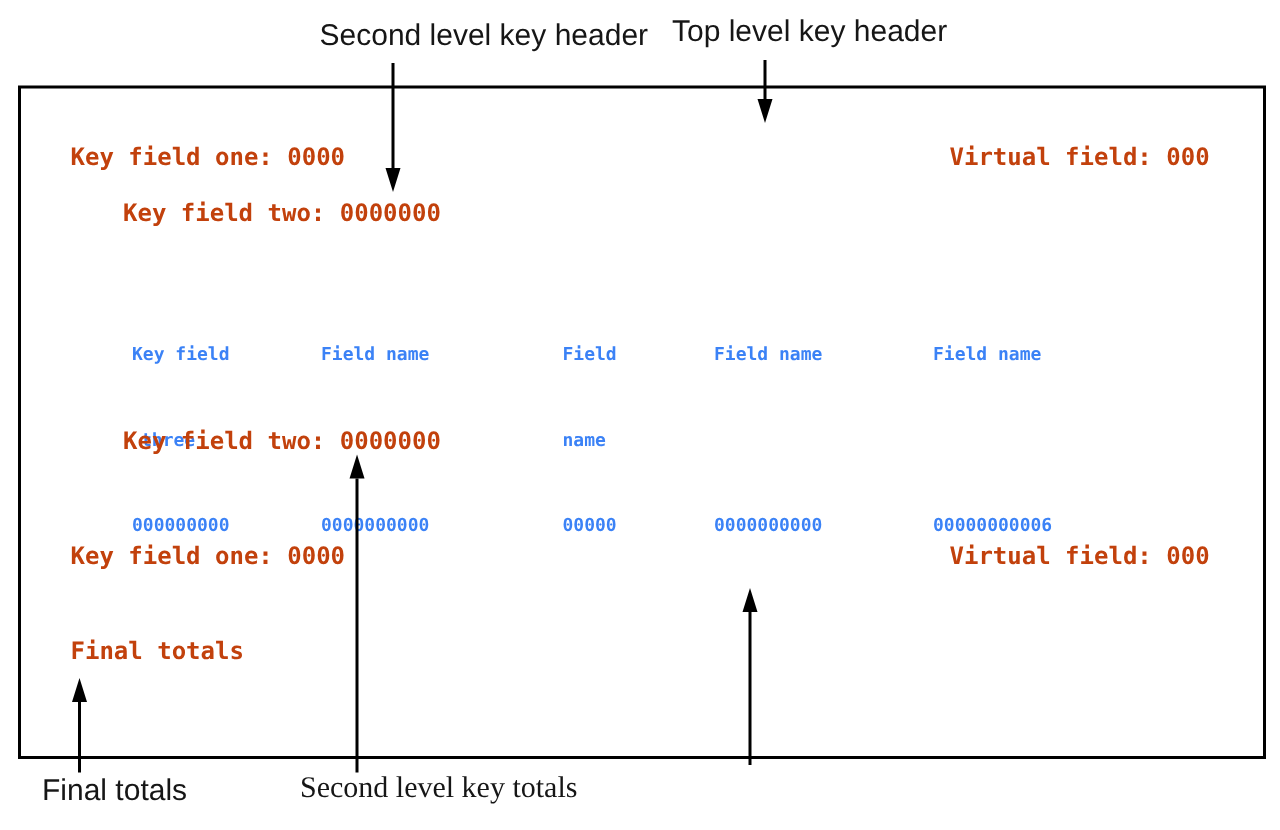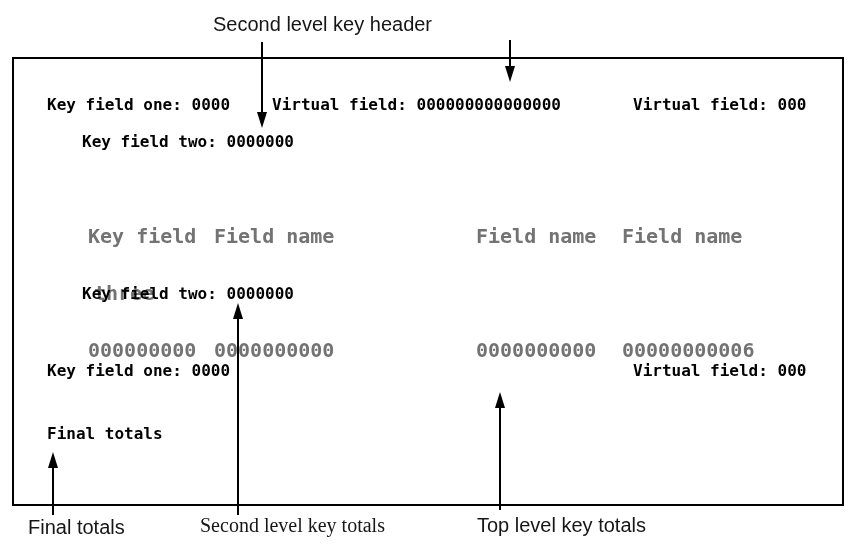--- a/index.html
+++ b/index.html
@@ -3,56 +3,61 @@
 <meta charset="utf-8">
 <style>
   html,body{margin:0;padding:0;background:#ffffff;}
   .page{position:relative;width:853px;height:553px;background:#ffffff;overflow:hidden;
         font-family:"Liberation Sans",sans-serif;}
   .callout{position:absolute;font-family:"Liberation Sans",sans-serif;font-size:20px;
            color:#161616;white-space:nowrap;}
   .report-box{position:absolute;left:12px;top:57px;width:832px;height:449px;
               border:2px solid #000;box-sizing:border-box;background:transparent;}
   .mono{position:absolute;font-family:"DejaVu Sans Mono",monospace;font-weight:bold;
-        font-size:16px;line-height:19px;color:#000000;white-space:pre;}
+        font-size:16px;line-height:19px;color:#c2410c;white-space:pre;}
   .detail-col{position:absolute;top:189px;font-family:"DejaVu Sans Mono",monospace;
-              font-weight:bold;font-size:20px;line-height:19px;color:#737373;white-space:pre;}
+              font-weight:bold;font-size:12px;line-height:19px;color:#3b82f6;white-space:pre;}
   .detail-col .h2line{min-height:19px;}
   .indent1{padding-left:6px;}
   .arrow{position:absolute;display:flex;flex-direction:column;align-items:center;}
   .arrow .shaft{width:2px;background:#000;flex:1;}
   .arrow .head-down{width:0;height:0;border-left:5px solid transparent;
                     border-right:5px solid transparent;border-top:16px solid #000;}
   .arrow .head-up{width:0;height:0;border-left:5px solid transparent;
                   border-right:5px solid transparent;border-bottom:16px solid #000;}
 </style>
 </head>
 <body>
 
 <div class="page">
 
   <div class="callout" style="left:213px;top:13px;">Second level key header</div>
+  <div class="callout" style="left:448px;top:10px;">Top level key header</div>
 
   <div class="report-box"></div>
 
   <div class="mono" style="left:47px;top:95px;"><span>Key field one:</span> <span>0000</span></div>
-  <div class="mono" style="left:272px;top:95px;"><span>Virtual field:</span> <span>000000000000000</span></div>
   <div class="mono" style="left:633px;top:95px;"><span>Virtual field:</span> <span>000</span></div>
 
   <div class="mono" style="left:82px;top:132px;"><span>Key field two:</span> <span>0000000</span></div>
 
   <div class="detail-col" style="left:88px;">
     <div>Key field</div>
     <div class="h2line indent1">three</div>
     <div>000000000</div>
   </div>
   <div class="detail-col" style="left:214px;">
     <div>Field name</div>
     <div class="h2line"></div>
     <div>0000000000</div>
+  </div>
+  <div class="detail-col" style="left:375px;">
+    <div>Field</div>
+    <div class="h2line">name</div>
+    <div>00000</div>
   </div>
   <div class="detail-col" style="left:476px;">
     <div>Field name</div>
     <div class="h2line"></div>
     <div>0000000000</div>
   </div>
   <div class="detail-col" style="left:622px;">
     <div>Field name</div>
     <div class="h2line"></div>
     <div>00000000006</div>
@@ -82,15 +87,14 @@
     <div class="head-up"></div>
     <div class="shaft"></div>
   </div>
   <div class="arrow" style="left:495px;top:392px;height:118px;">
     <div class="head-up"></div>
     <div class="shaft"></div>
   </div>
 
   <div class="callout" style="left:28px;top:516px;">Final totals</div>
   <div class="callout" style="left:200px;top:514px;font-family:Liberation Serif, serif;">Second level key totals</div>
-  <div class="callout" style="left:477px;top:514px;">Top level key totals</div>
 
 </div>
 
 </body></html>

